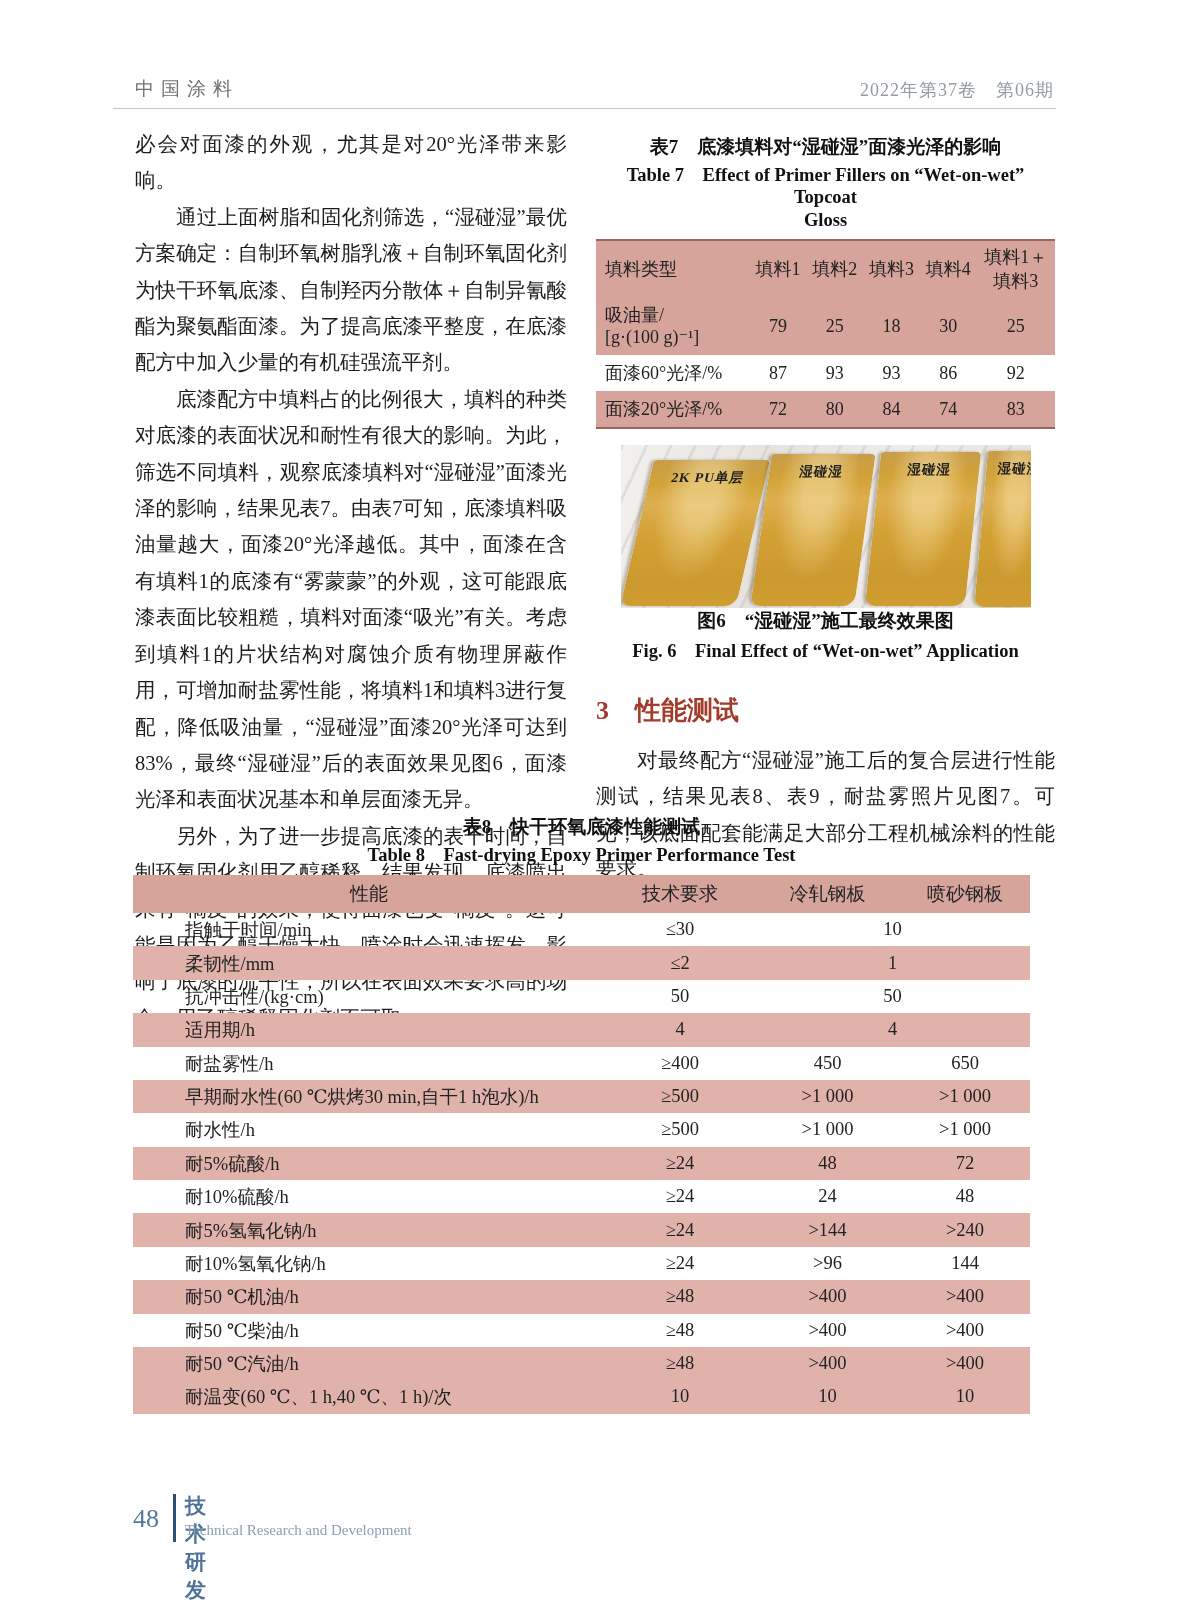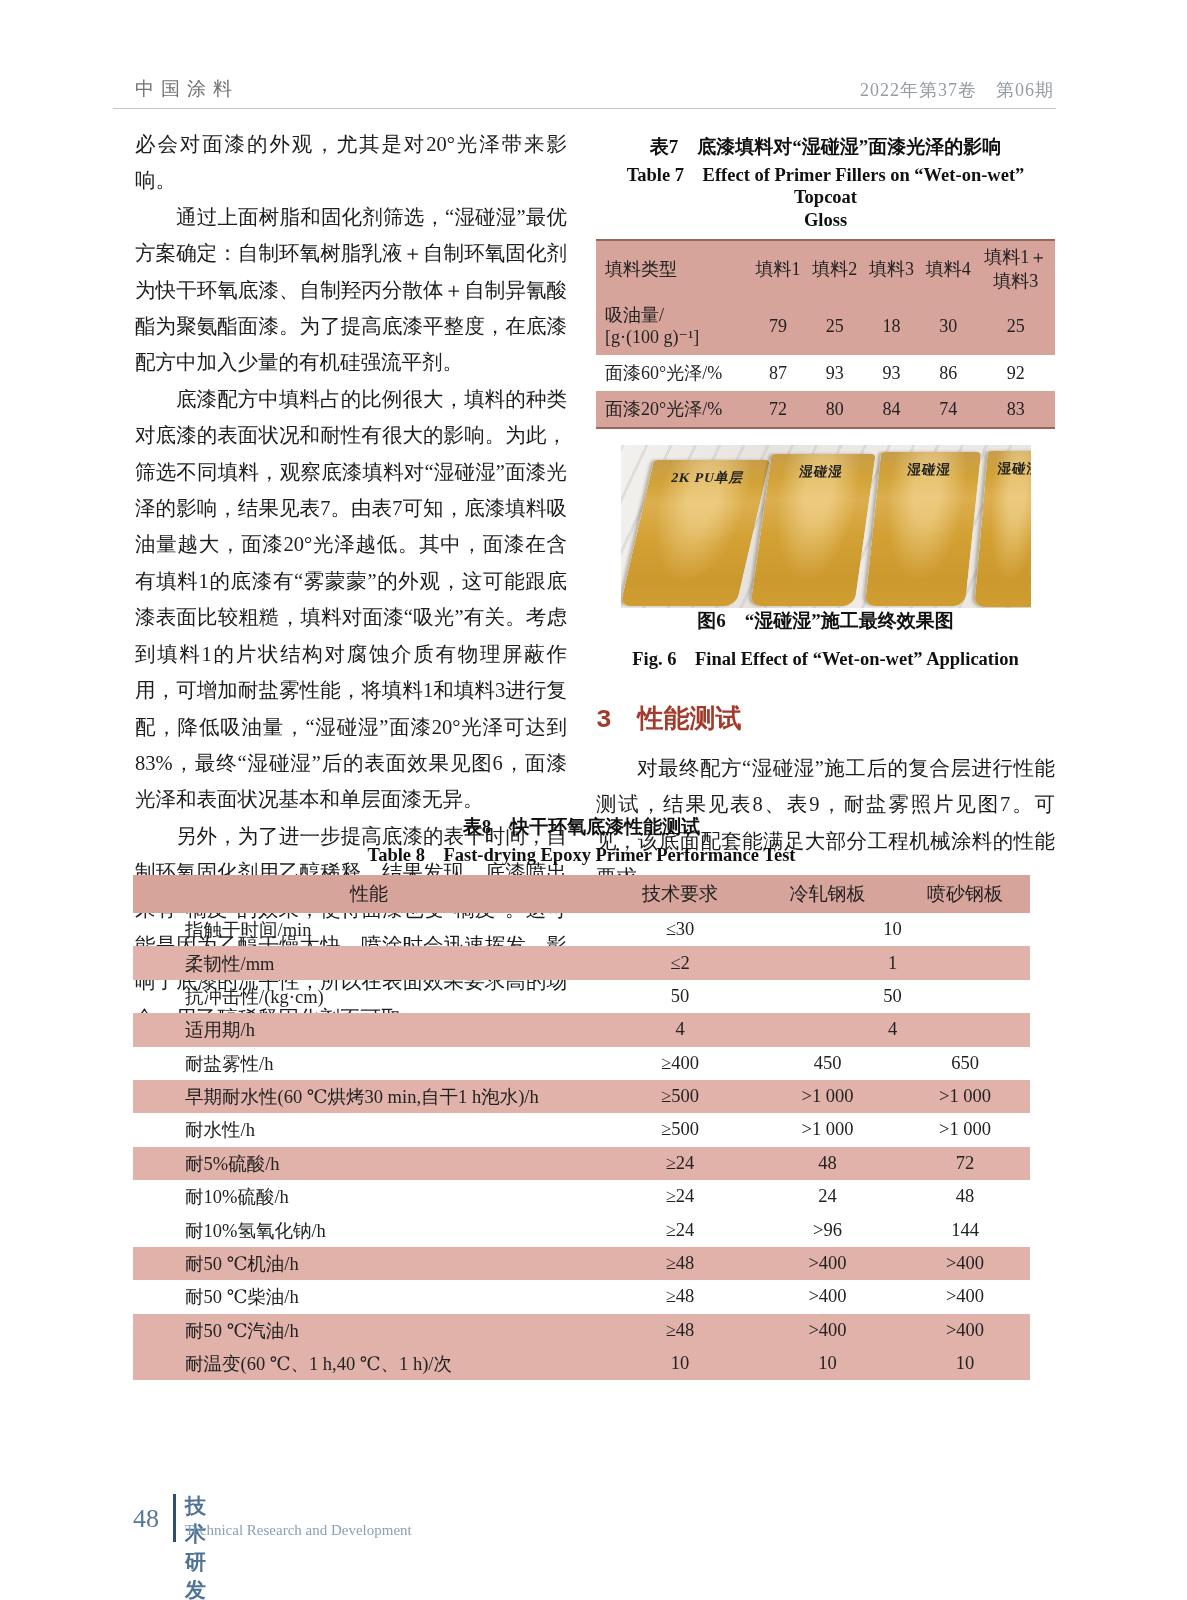--- a/index.html
+++ b/index.html
@@ -49,24 +49,24 @@
          background:
            radial-gradient(ellipse at 50% 26%, rgba(255,235,185,.45) 0 18%, rgba(255,255,255,0) 55%),
            linear-gradient(180deg,#c89d49 0%,#d2a338 16%,#dcae4e 30%,#d2a033 55%,#cc992e 82%,#d09d31 100%);}
   .panel .plabel{display:block;text-align:center;padding-top:9px;font-size:13.5px;
          font-weight:bold;color:#23221f;letter-spacing:1px;white-space:nowrap;}
   .p1{left:16px;top:15px;width:116px;height:146px;transform:skewX(-13deg);}
   .p2{left:140px;top:9px;width:104px;height:152px;transform:skewX(-8deg);}
   .p3{left:252px;top:7px;width:100px;height:154px;transform:skewX(-6deg);}
   .p4{left:360px;top:6px;width:66px;height:156px;transform:skewX(-5deg);}
   .figcap-zh{font-size:19px;font-weight:bold;text-align:center;margin-top:0;color:#111;}
-  .figcap-en{font-size:18.5px;font-weight:bold;text-align:center;margin-top:12px;color:#111;}
+  .figcap-en{font-size:18.5px;font-weight:bold;text-align:center;margin-top:4px;color:#111;}
   
   .sec-h{margin-top:30px;font-size:26px;font-weight:bold;color:#a23b2b;
-         font-family:Liberation Mono, monospace;}
+         font-family:Liberation Serif, serif;}
   .sec-h .num{margin-right:26px;}
   .colR .body-p{margin:14px 0 0 0;font-size:20.5px;line-height:36.4px;
         text-align:justify;text-indent:2em;color:#1d1d1d;}
   
   .t8wrap{position:absolute;left:133px;top:810px;width:897px;}
   table.t8{border-collapse:collapse;width:897px;margin-top:8px;font-size:18.5px;color:#222;}
   table.t8 th{font-weight:normal;background:#d7a49b;padding:6px 2px;text-align:center;
               font-size:19px;}
   table.t8 td{padding:4.2px 2px;text-align:center;}
   table.t8 td:first-child{text-align:left;padding-left:52px;}
@@ -232,20 +232,26 @@
             <td>≥24</td>
             <td>48</td>
             <td>72</td>
           </tr>
           <tr>
             <td>耐10%硫酸/h</td>
             <td>≥24</td>
             <td>24</td>
             <td>48</td>
           </tr>
+          <tr class="shade">
+            <td>耐5%氢氧化钠/h</td>
+            <td>≥24</td>
+            <td>&gt;144</td>
+            <td>&gt;240</td>
+          </tr>
           <tr>
             <td>耐10%氢氧化钠/h</td>
             <td>≥24</td>
             <td>&gt;96</td>
             <td>144</td>
           </tr>
           <tr class="shade">
             <td>耐50 ℃机油/h</td>
             <td>≥48</td>
             <td>&gt;400</td>

